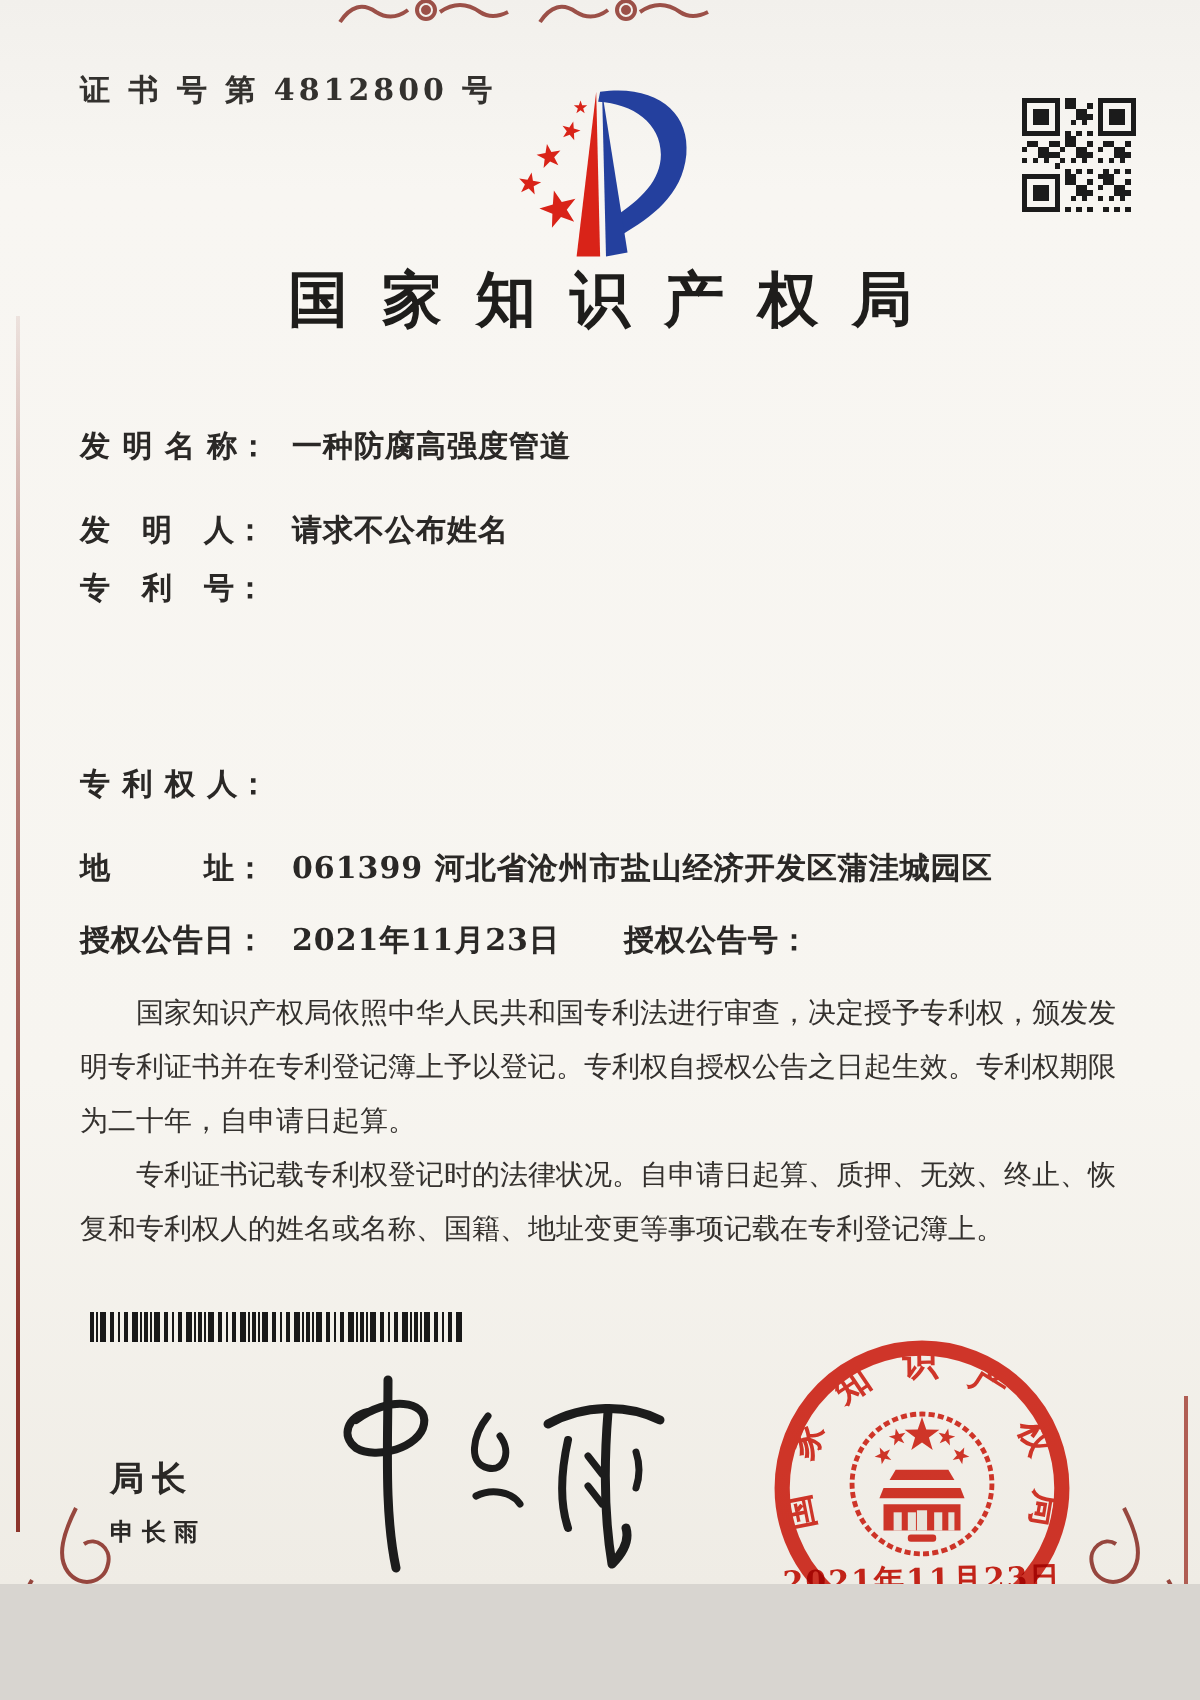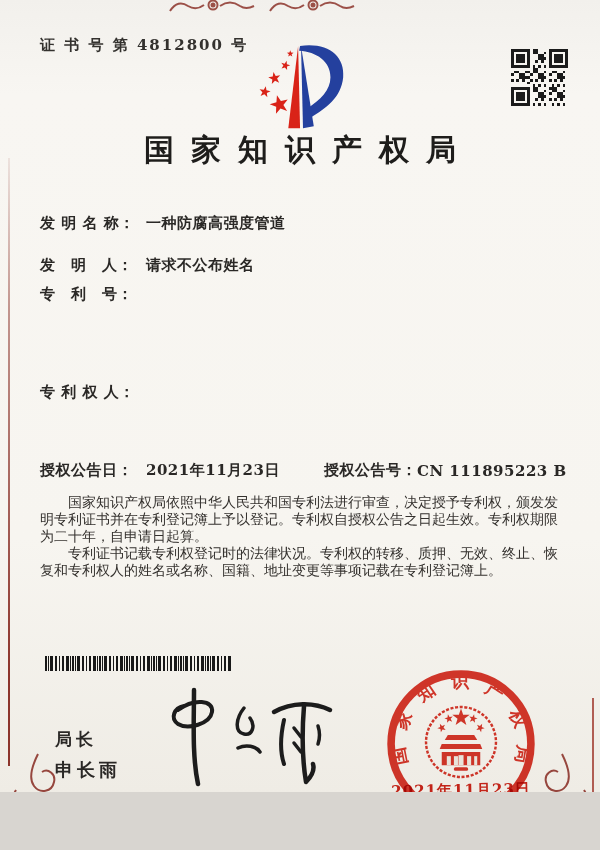--- a/index.html
+++ b/index.html
@@ -12,31 +12,31 @@
   
   #cert-number{left:40px;top:36px;font-size:15px;font-weight:600;letter-spacing:2px;color:#33312e;}
   #qr{left:511px;top:49px;}
   #logo{left:243px;top:42px;}
   #title{left:0;top:130px;width:600px;text-align:center;font-size:30px;font-weight:600;
          letter-spacing:17px;text-indent:17px;color:#1e1d1b;}
   
   .frow{left:40px;width:530px;display:flex;font-size:15px;font-weight:600;letter-spacing:.5px;}
   .flabel{flex:0 0 106px;white-space:nowrap;}
   .fvalue{white-space:nowrap;}
-  .fpair{position:absolute;left:284px;top:0;display:flex;align-items:flex-end;}
-  
-  #legal{left:40px;top:494px;width:522px;font-size:14px;line-height:17px;color:#34312e;}
+  .fpair{position:absolute;left:272px;top:0;display:flex;}
+  
+  #legal{left:40px;top:494px;width:522px;font-size:14px;line-height:27px;color:#34312e;}
   #legal p{margin:0;text-indent:2em;font-weight:500;}
   
   #barcode{left:45px;top:656px;width:195px;height:15px;font-size:0;line-height:0;}
   #barcode span{display:inline-block;height:15px;background:#181818;vertical-align:top;}
   
   #director-title{left:55px;top:728px;font-size:17px;font-weight:700;
     font-family:"DejaVu Sans","Liberation Sans",sans-serif;letter-spacing:4px;}
-  #director-name{left:55px;top:758px;font-size:18px;font-weight:700;
+  #director-name{left:55px;top:758px;font-size:12px;font-weight:700;
     font-family:"DejaVu Sans","Liberation Sans",sans-serif;letter-spacing:4px;}
   #signature{left:148px;top:676px;}
   
   #seal{left:385px;top:668px;opacity:.93;mix-blend-mode:multiply;}
   #seal-date{left:381px;top:781px;width:160px;text-align:center;color:#cf271b;
     font-size:15px;font-weight:700;letter-spacing:1px;mix-blend-mode:multiply;
     transform:rotate(-1deg);}
   
   #page-number{left:0;top:818px;width:600px;text-align:center;font-size:13px;
     font-weight:600;letter-spacing:2px;color:#3a3835;}
@@ -238,32 +238,35 @@
   <div class="abs frow" style="top:256px">
     <span class="flabel">发　明　人：</span>
     <span class="fvalue">请求不公布姓名</span>
   </div>
   <div class="abs frow" style="top:285px">
     <span class="flabel">专　利　号：</span>
   </div>
   <div class="abs frow" style="top:383px">
     <span class="flabel">专 利 权 人：</span>
   </div>
+  <div class="abs frow" style="top:425px">
+    <span class="flabel">地　　　址：</span>
+    <span class="fvalue">061399 河北省沧州市盐山经济开发区蒲洼城园区</span>
+  </div>
   <div class="abs frow" style="top:461px;position:absolute">
     <span class="flabel">授权公告日：</span>
     <span class="fvalue">2021年11月23日</span>
     <span class="fpair">
       <span>授权公告号：</span>
-      <span>CN 111895223 B</span>
     </span>
   </div>
 
   <div id="legal" class="abs">
     <p>国家知识产权局依照中华人民共和国专利法进行审查，决定授予专利权，颁发发明专利证书并在专利登记簿上予以登记。专利权自授权公告之日起生效。专利权期限为二十年，自申请日起算。</p>
-    <p>专利证书记载专利权登记时的法律状况。专利权的转移、质押、无效、终止、恢复和专利权人的姓名或名称、国籍、地址变更等事项记载在专利登记簿上。</p>
+    <p>专利证书记载专利权登记时的法律状况。自申请日起算、质押、无效、终止、恢复和专利权人的姓名或名称、国籍、地址变更等事项记载在专利登记簿上。</p>
   </div>
 
   <div id="barcode" class="abs"><span style="width: 2px; margin-right: 1px;"></span><span style="width: 1px; margin-right: 1px;"></span><span style="width: 3px; margin-right: 2px;"></span><span style="width: 2px; margin-right: 2px;"></span><span style="width: 1px; margin-right: 2px;"></span><span style="width: 2px; margin-right: 2px;"></span><span style="width: 3px; margin-right: 1px;"></span><span style="width: 1px; margin-right: 1px;"></span><span style="width: 2px; margin-right: 1px;"></span><span style="width: 1px; margin-right: 1px;"></span><span style="width: 3px; margin-right: 2px;"></span><span style="width: 2px; margin-right: 2px;"></span><span style="width: 1px; margin-right: 2px;"></span><span style="width: 2px; margin-right: 2px;"></span><span style="width: 3px; margin-right: 1px;"></span><span style="width: 1px; margin-right: 1px;"></span><span style="width: 2px; margin-right: 1px;"></span><span style="width: 1px; margin-right: 1px;"></span><span style="width: 3px; margin-right: 2px;"></span><span style="width: 2px; margin-right: 2px;"></span><span style="width: 1px; margin-right: 2px;"></span><span style="width: 2px; margin-right: 2px;"></span><span style="width: 3px; margin-right: 1px;"></span><span style="width: 1px; margin-right: 1px;"></span><span style="width: 2px; margin-right: 1px;"></span><span style="width: 1px; margin-right: 1px;"></span><span style="width: 3px; margin-right: 2px;"></span><span style="width: 2px; margin-right: 2px;"></span><span style="width: 1px; margin-right: 2px;"></span><span style="width: 2px; margin-right: 2px;"></span><span style="width: 3px; margin-right: 1px;"></span><span style="width: 1px; margin-right: 1px;"></span><span style="width: 2px; margin-right: 1px;"></span><span style="width: 1px; margin-right: 1px;"></span><span style="width: 3px; margin-right: 2px;"></span><span style="width: 2px; margin-right: 2px;"></span><span style="width: 1px; margin-right: 2px;"></span><span style="width: 2px; margin-right: 2px;"></span><span style="width: 3px; margin-right: 1px;"></span><span style="width: 1px; margin-right: 1px;"></span><span style="width: 2px; margin-right: 1px;"></span><span style="width: 1px; margin-right: 1px;"></span><span style="width: 3px; margin-right: 2px;"></span><span style="width: 2px; margin-right: 2px;"></span><span style="width: 1px; margin-right: 2px;"></span><span style="width: 2px; margin-right: 2px;"></span><span style="width: 3px; margin-right: 1px;"></span><span style="width: 1px; margin-right: 1px;"></span><span style="width: 2px; margin-right: 1px;"></span><span style="width: 1px; margin-right: 1px;"></span><span style="width: 3px; margin-right: 2px;"></span><span style="width: 2px; margin-right: 2px;"></span><span style="width: 1px; margin-right: 2px;"></span><span style="width: 2px; margin-right: 2px;"></span><span style="width: 3px; margin-right: 1px;"></span></div>
 
   <div id="director-title" class="abs">局长</div>
   <div id="director-name" class="abs">申长雨</div>
   <svg id="signature" class="abs" width="195" height="115" viewBox="0 0 195 115">
     <g stroke="#1c1c1c" fill="none" stroke-linecap="round" stroke-linejoin="round">
       <path d="M30,34 C46,22 66,24 64,36 C62,48 40,54 30,48 C22,42 26,32 36,30" stroke-width="4"></path>
       <path d="M46,14 C46,45 44,80 50,108" stroke-width="4.5"></path>

